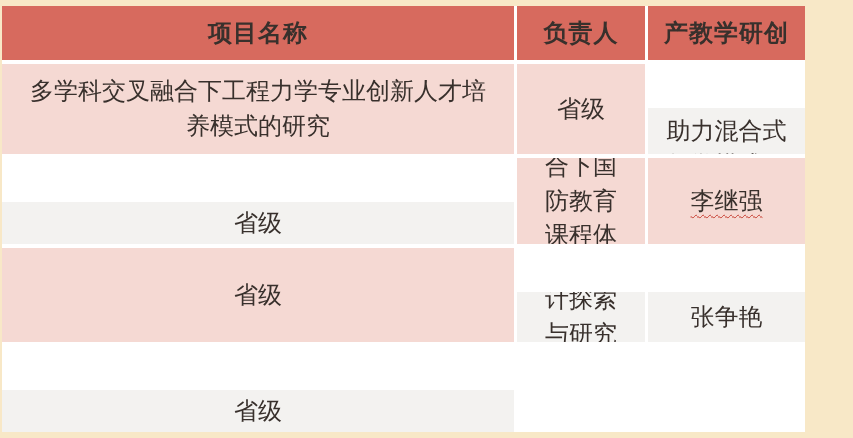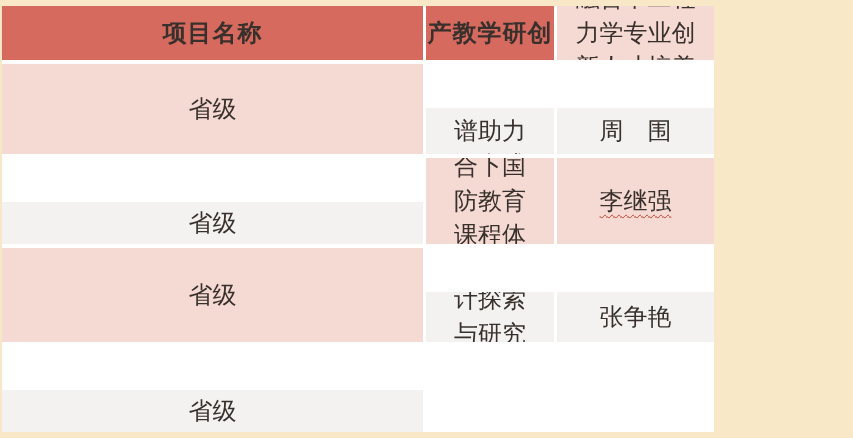--- a/index.html
+++ b/index.html
@@ -15,21 +15,21 @@
   html,body{width:853px;height:438px;overflow:hidden;}
   body{
     background:var(--page-bg);
     font-family:"Liberation Serif","DejaVu Serif",serif;
     color:var(--text);
     position:relative;
   }
   .doc-table{
     position:absolute;
     left:2px; top:6px;
-    width:712px;
+    width:803px;
     display:grid;
     grid-template-columns:1fr 128px 157px;
     grid-template-rows:54px 90px 86px 94px 86px;
     gap:4px 3px;
     background:var(--separator);
   }
   .cell{
     display:flex;
     align-items:center;
     justify-content:center;
@@ -53,35 +53,35 @@
 </style>
 </head>
 <body>
 
 <div class="doc-table">
 
   <div class="cell hdr">
     <span>项目名称</span>
   </div>
   <div class="cell hdr">
+    <span>负责人</span>
+  </div>
+  <div class="cell hdr">
     <span>产教学研创</span>
   </div>
 
   <div class="cell project row-odd">
     <span>多学科交叉融合下工程力学专业创新人才培养模式的研究</span>
   </div>
   <div class="cell row-odd">
     <span>省级</span>
   </div>
 
   <div class="cell project row-even">
     <span>新工科背景下知识图谱助力混合式教学模式研究</span>
-  </div>
-  <div class="cell row-even">
-    <span>周　围</span>
   </div>
   <div class="cell row-even">
     <span>省级</span>
   </div>
 
   <div class="cell project row-odd">
     <span>多学科交叉融合下国防教育课程体系创新研究</span>
   </div>
   <div class="cell row-odd">
     <span class="squiggle">李继强</span>

